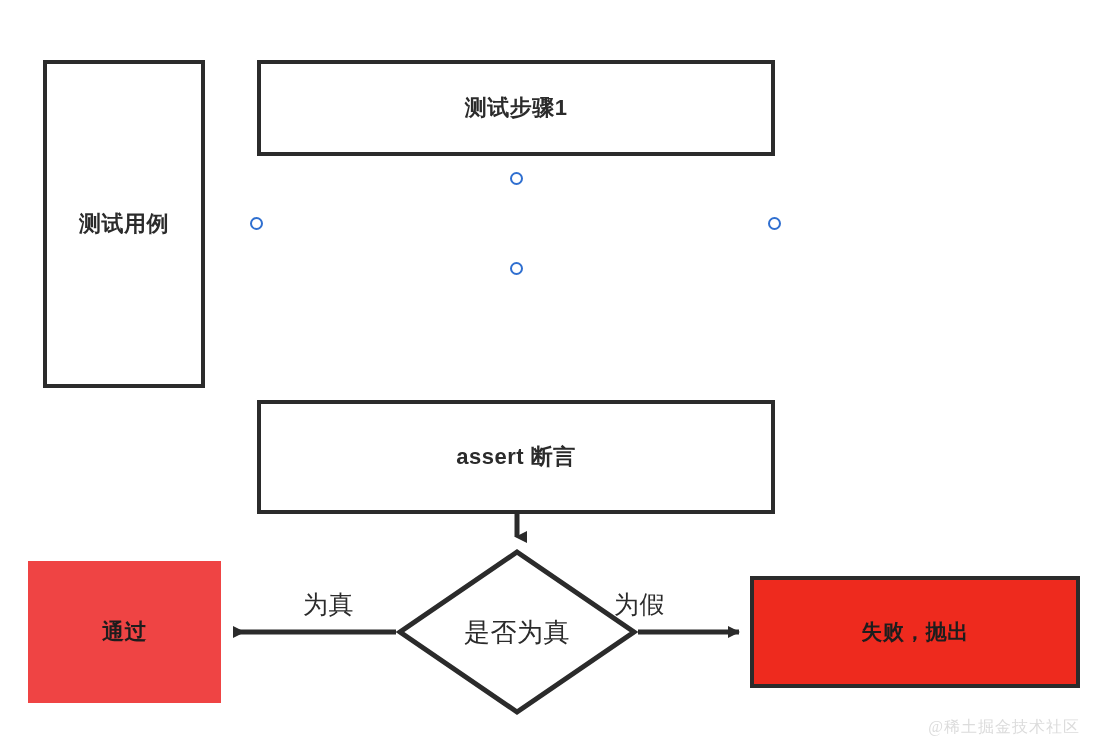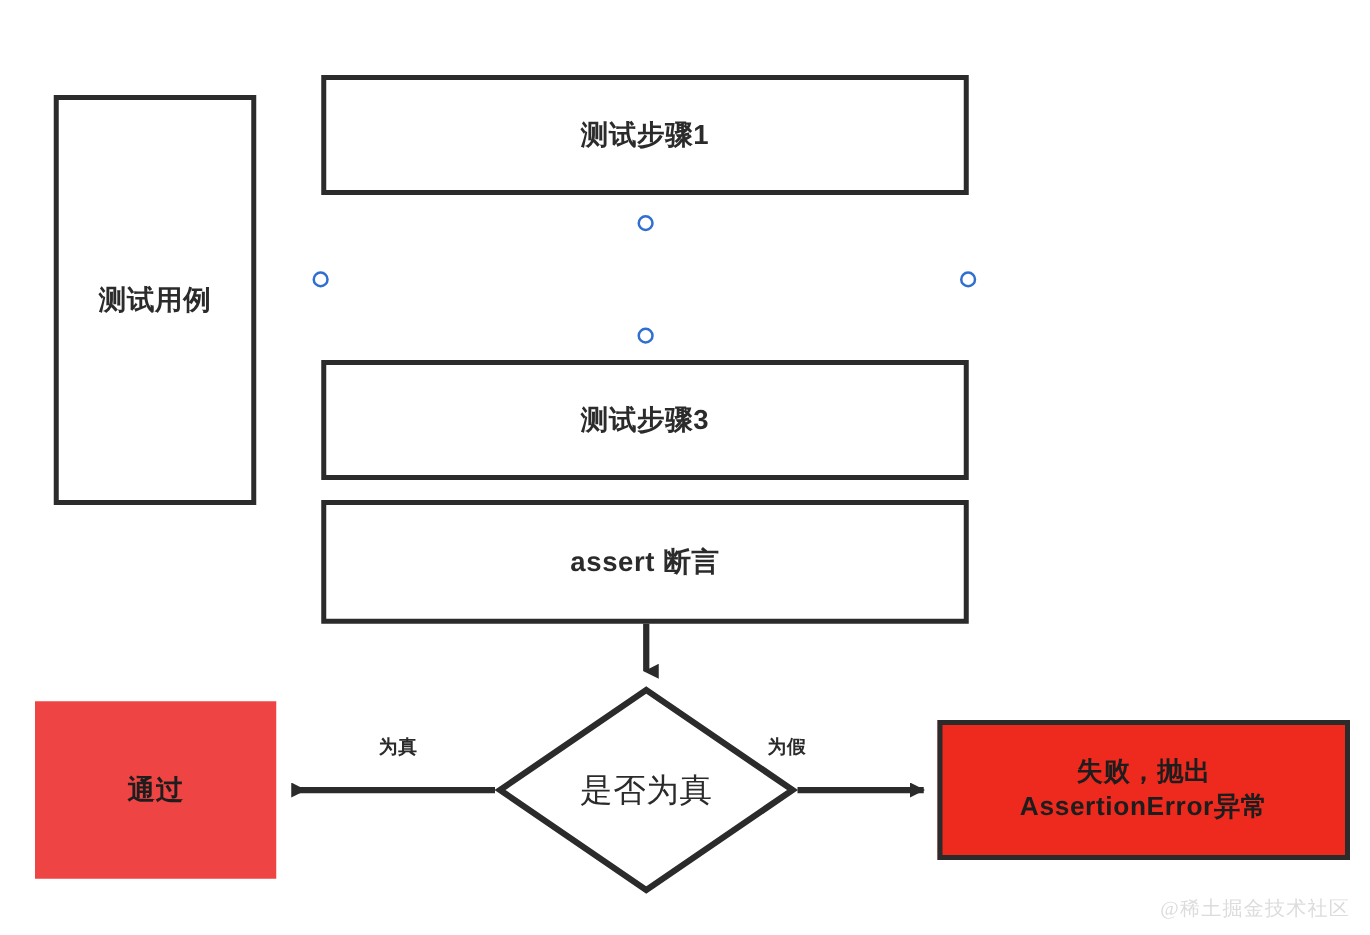--- a/index.html
+++ b/index.html
@@ -35,32 +35,31 @@
     border: 4px solid #2b2b2b;
     user-select: none;
     font-weight: bold;
   }
 
   .node-testcase {
     left: 43px;
     top: 60px;
     width: 162px;
     height: 328px;
-    margin-top: 16px;
   }
 
   .step-box {
     left: 257px;
     width: 518px;
     height: 96px;
   }
   .step-1 { top: 60px; }
   .step-2 { top: 176px; }
   .step-3 { top: 288px; }
-  .step-assert { top: 400px; height: 99px; }
+  .step-assert { top: 400px; height: 114px; }
 
   
   .handle {
     position: absolute;
     width: 13px;
     height: 13px;
     box-sizing: border-box;
     border-radius: 50%;
     background: #ffffff;
     border: 2px solid #2f6fd0;
@@ -128,25 +127,24 @@
     left: 0;
     top: 0;
     width: 1096px;
     height: 748px;
     pointer-events: none;
   }
 
   .edge-label {
     position: absolute;
     color: #2b2b2b;
-    font-size: 15px;
+    font-size: 25px;
     letter-spacing: 0.5px;
     user-select: none;
     white-space: nowrap;
-    font-weight: bold;
   }
   .label-true  { left: 303px; top: 588px; }
   .label-false { left: 614px; top: 588px; }
 
   
   .watermark {
     position: absolute;
     right: 16px;
     bottom: 10px;
     color: #dcdcdc;
@@ -188,23 +186,20 @@
   <div class="node step-box step-1">
     <span>测试步骤1</span>
   </div>
 
 
   <div class="handle handle-top"></div>
   <div class="handle handle-bottom"></div>
   <div class="handle handle-left"></div>
   <div class="handle handle-right"></div>
 
-  <div class="node step-box step-3">
-    <span>测试步骤3</span>
-  </div>
 
   <div class="node step-box step-assert">
     <span>assert 断言</span>
   </div>
 
   <div class="diamond-wrap">
     <svg width="242" height="168" viewBox="0 0 242 168" xmlns="http://www.w3.org/2000/svg">
       <polygon points="121,4 238,84 121,164 4,84" fill="#ffffff" stroke="#2b2b2b" stroke-width="5" stroke-linejoin="miter"></polygon>
     </svg>
     <div class="diamond-label">是否为真</div>
@@ -213,19 +208,18 @@
   <div class="edge-label label-true">为真</div>
   <div class="edge-label label-false">为假</div>
 
   <div class="node node-pass">
     <span>通过</span>
   </div>
 
   <div class="node node-fail">
     <span>
       <span>失败，抛出</span><br>
-      <span>AssertionError异常</span>
     </span>
   </div>
 
   <div class="watermark">@稀土掘金技术社区</div>
 
 </div>
 
 </body></html>

